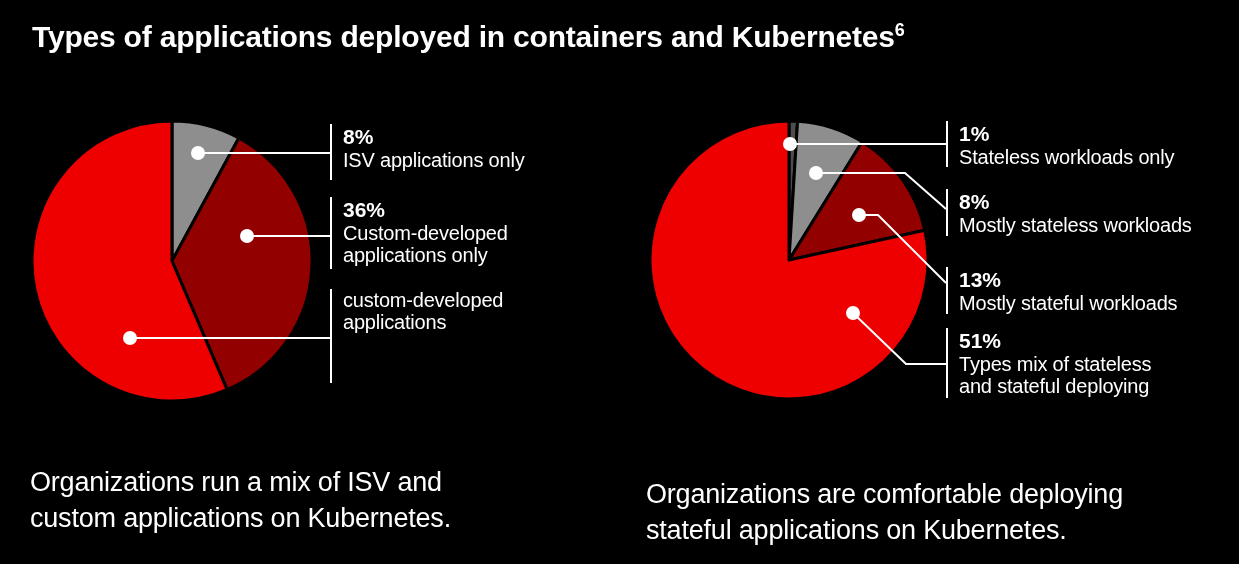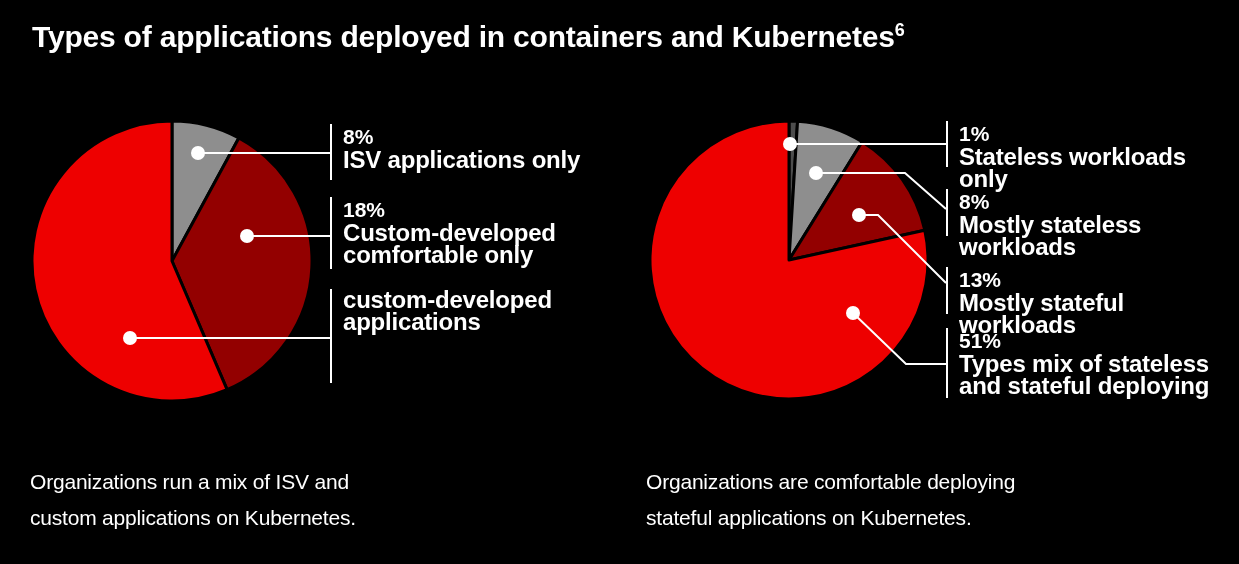--- a/index.html
+++ b/index.html
@@ -42,38 +42,38 @@
     padding-left: 11px;
     box-sizing: border-box;
   }
   .callout .pct {
     font-size: 21px;
     font-weight: bold;
     line-height: 25px;
     color: #ffffff;
   }
   .callout .desc {
-    font-size: 24px;
-    font-weight: bold;
+    font-size: 20px;
+    font-weight: normal;
     line-height: 22px;
     color: #ffffff;
     letter-spacing: -0.2px;
   }
   .caption {
     position: absolute;
     margin: 0;
-    font-size: 21px;
+    font-size: 27px;
     font-weight: normal;
     line-height: 36px;
     letter-spacing: -0.2px;
     color: #ffffff;
     white-space: pre-line;
   }
   .caption-left  { left: 30px;  top: 464px; }
-  .caption-right { left: 646px; top: 464px; }
+  .caption-right { left: 646px; top: 476px; }
 </style>
 </head>
 <body>
 
 <div class="canvas">
 
   <h1 class="title"><span>Types of applications deployed in containers and Kubernetes</span><sup>6</sup></h1>
 
   <svg id="overlay" width="1239" height="564" viewBox="0 0 1239 564">
       <path d="M 172 261 L 172.00 121.00 A 140 140 0 0 1 238.83 137.98 Z" fill="#8e8e8e" stroke="#000000" stroke-width="3" stroke-linejoin="round"></path>
@@ -98,23 +98,23 @@
       <polyline points="853,313 906,364 946,364" fill="none" stroke="#ffffff" stroke-width="2"></polyline>
       <circle cx="853" cy="313" r="7" fill="#ffffff"></circle>
     </svg>
 
   <div class="callout" style="left:330px; top:124px; height:56px">
     <div class="pct">8%</div>
     <div class="desc">ISV applications only</div>
   </div>
 
   <div class="callout" style="left:330px; top:197px; height:72px">
-    <div class="pct">18%</div>
+    <div class="pct">36%</div>
     <div class="desc">Custom-developed</div>
-    <div class="desc">comfortable only</div>
+    <div class="desc">applications only</div>
   </div>
 
   <div class="callout" style="left:330px; top:289px; height:94px">
     <div class="desc">custom-developed</div>
     <div class="desc">applications</div>
   </div>
 
   <div class="callout" style="left:946px; top:121px; height:46px">
     <div class="pct">1%</div>
     <div class="desc">Stateless workloads only</div>

